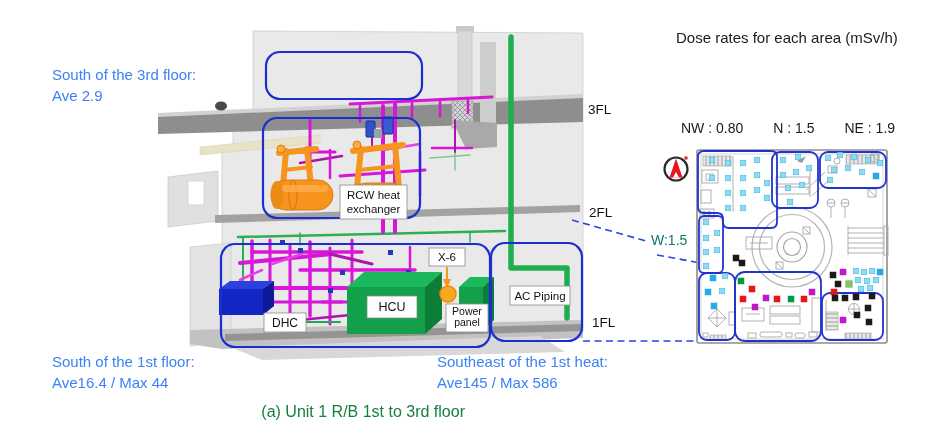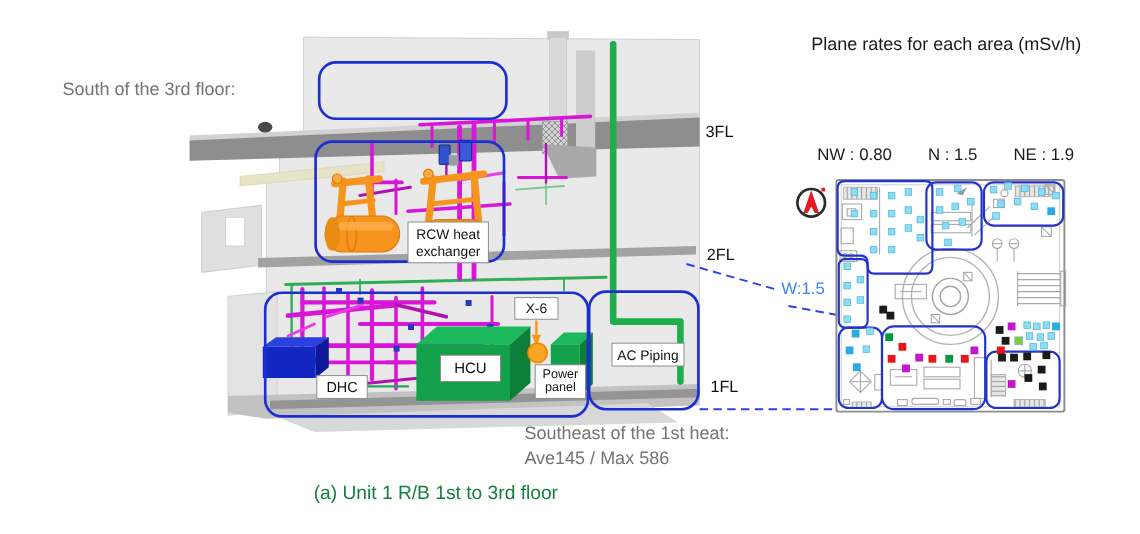--- a/index.html
+++ b/index.html
@@ -1,25 +1,25 @@
 <!DOCTYPE html>
 <html><head>
 <meta charset="utf-8">
 <style>
   html,body{margin:0;padding:0;background:#fff;}
   #canvas{position:relative;width:950px;height:445px;background:#fff;overflow:hidden;
           font-family:"Liberation Sans",sans-serif;color:#222;}
   #diagram{position:absolute;left:0;top:0;width:950px;height:445px;
            font-family:"Liberation Sans",sans-serif;}
   .txt{position:absolute;white-space:nowrap;}
-  .ann{font-size:15px;line-height:21px;color:#737373;}
+  .ann{font-size:15px;line-height:21px;color:#3b82f6;}
   .caption{font-size:16px;color:#15803d;text-align:right;}
   .dose-title{font-size:15px;color:#1a1a1a;}
   .dose-row{display:flex;justify-content:space-between;font-size:14px;color:#1a1a1a;gap:30px;}
-  .wlabel{font-size:14px;color:#3b82f6;}
+  .wlabel{font-size:14px;color:#0f766e;}
   svg text{fill:#111;}
   .lblbox{fill:#fff;stroke:#8a8a8a;stroke-width:0.8;}
   .lbltxt{font-size:11.5px;text-anchor:middle;}
   .fl-lbl{font-size:13.5px;}
   .region{fill:none;stroke-width:1.8;}
   .hl{fill:none;stroke-width:2.2;}
   .pd{stroke:#a8a8a8;stroke-width:0.9;fill:none;}
 </style>
 </head>
 <body>
@@ -377,29 +377,34 @@
           <rect x="864.75" y="304.75" width="6.5" height="6.5" fill="#1a1a1a"></rect>
           <rect x="853.75" y="311.75" width="6.5" height="6.5" fill="#1a1a1a"></rect>
           <rect x="865.75" y="318.75" width="6.5" height="6.5" fill="#1a1a1a"></rect>
           <rect x="839.75" y="316.75" width="6.5" height="6.5" fill="#c316c9"></rect>
         </g>
   </g>
 </svg>
 
 <div class="txt ann" style="left:52px;top:64px">
   <div>South of the 3rd floor:</div>
+  <div>Ave 2.9</div>
+</div>
+<div class="txt ann" style="left:52px;top:351px">
+  <div>South of the 1st floor:</div>
+  <div>Ave16.4 / Max 44</div>
 </div>
 <div class="txt ann" style="left:437px;top:351px">
   <div>Southeast of the 1st heat:</div>
   <div>Ave145 / Max 586</div>
 </div>
 
 <div class="txt caption" style="left:235px;top:403px;width:230px">(a) Unit 1 R/B 1st to 3rd floor</div>
 
-<div class="txt dose-title" style="left:676px;top:29px">Plane rates for each area (mSv/h)</div>
+<div class="txt dose-title" style="left:676px;top:29px">Dose rates for each area (mSv/h)</div>
 
 <div class="txt dose-row" style="left:681px;top:120px;width:200px">
   <span>NW : 0.80</span>
   <span>N : 1.5</span>
   <span>NE : 1.9</span>
 </div>
 
 <div class="txt wlabel" style="left:651px;top:232px">W:1.5</div>
 </div>
 

